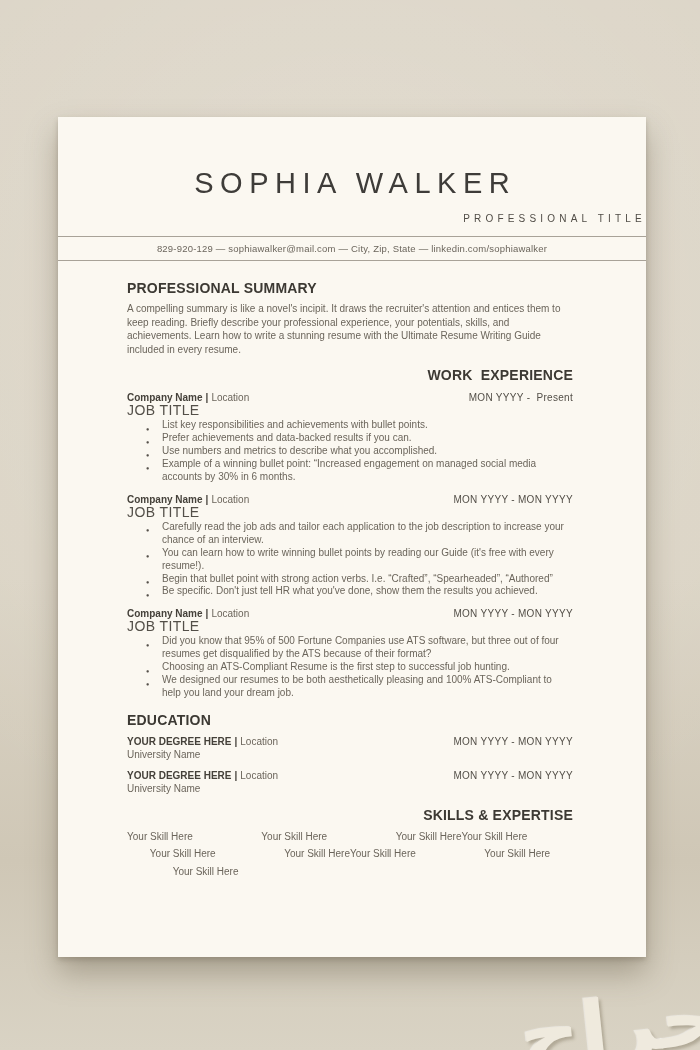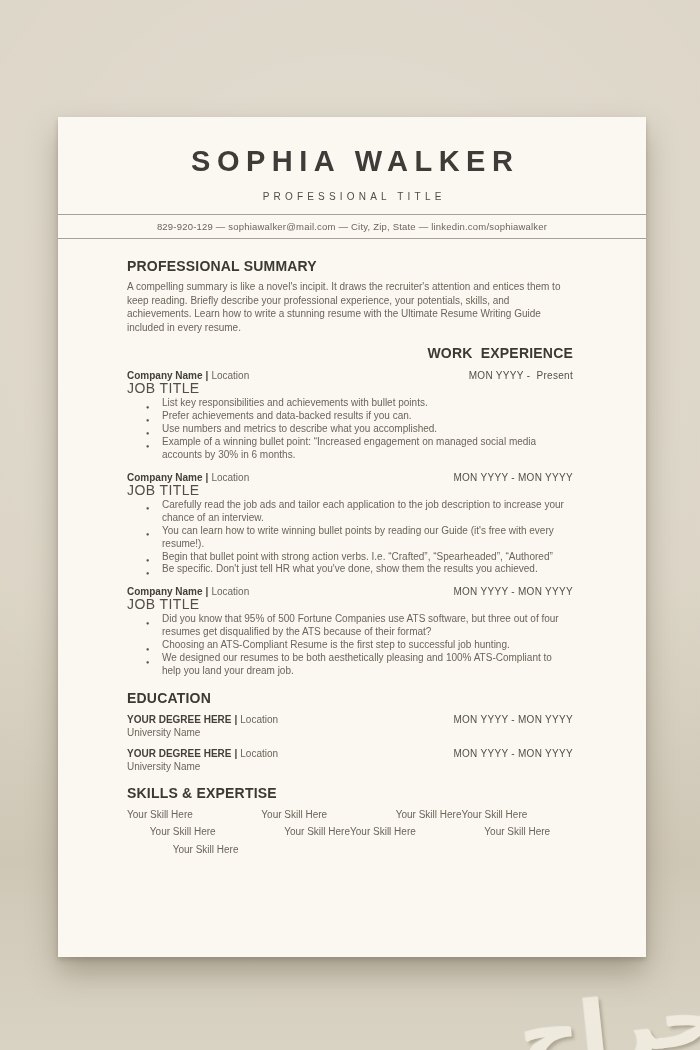--- a/index.html
+++ b/index.html
@@ -11,42 +11,42 @@
       linear-gradient(180deg, #dcd5c7 0%, #dbd4c5 55%, #cfc7b6 82%, #d9d3c4 100%);
   }
   .paper {
     position:absolute; left:58px; top:117px; width:588px; height:840px;
     background:#fbf8f1;
     box-shadow: 0 3px 5px rgba(100,90,70,.30), 0 16px 28px rgba(100,90,70,.40);
     box-sizing:border-box;
   }
   .header { text-align:center; }
   .name {
-    padding-top:26px; font-size:29px; line-height:36px; letter-spacing:6.5px;
-    margin-left:6.5px; color:#3e3c39; font-weight:700;
+    padding-top:48px; font-size:29px; line-height:36px; letter-spacing:6.5px;
+    margin-left:6.5px; color:#3e3c39; font-weight:400;
   }
   .prof-title {
     margin-top:12px; font-size:10px; line-height:12px; letter-spacing:4.2px;
-    margin-left:4.2px; color:#504c46;
+    margin-left:4.2px; color:#504c46;text-align:right;
   }
   .contact-band {
     margin-top:11px;
     border-top:1px solid #a8a298; border-bottom:1px solid #a8a298;
     padding:6px 0 6px; text-align:center;
   }
   .contact-line { font-size:9.5px; line-height:11px; color:#6b655c; letter-spacing:.2px; }
   .content { padding:0 73px 0 69px; }
   .sec-heading {
     font-weight:700; font-size:14px; line-height:13px; color:#3c3933;
     letter-spacing:.2px; white-space:pre-wrap;
   }
   .mt-summary { margin-top:21px; }
   .mt-exp { margin-top:13px;text-align:right; }
   .mt-edu { margin-top:14px; }
-  .mt-skills { margin-top:14px; }
+  .mt-skills { margin-top:14px;text-align:right; }
   .summary-p { margin-top:7px; font-size:10px; line-height:13.6px; color:#6b655b; }
   .job { margin-top:9px; }
   .row { display:flex; justify-content:space-between; align-items:baseline; line-height:13px; font-size:10px;gap:28px; }
   .company { font-weight:700; color:#45413a; }
   .sep { font-weight:700; color:#45413a; padding:0 3px; }
   .loc { color:#6b655b; }
   .dates { color:#534f48; white-space:pre; letter-spacing:.3px; }
   .job-title { font-size:14px; line-height:13px; letter-spacing:.4px; color:#534f48; }
   ul.bullets { margin:2px 0 0; padding:0; list-style:none; }
   .bullets li { position:relative; padding-left:35px; font-size:10px; line-height:12.9px; color:#6b655b; }

